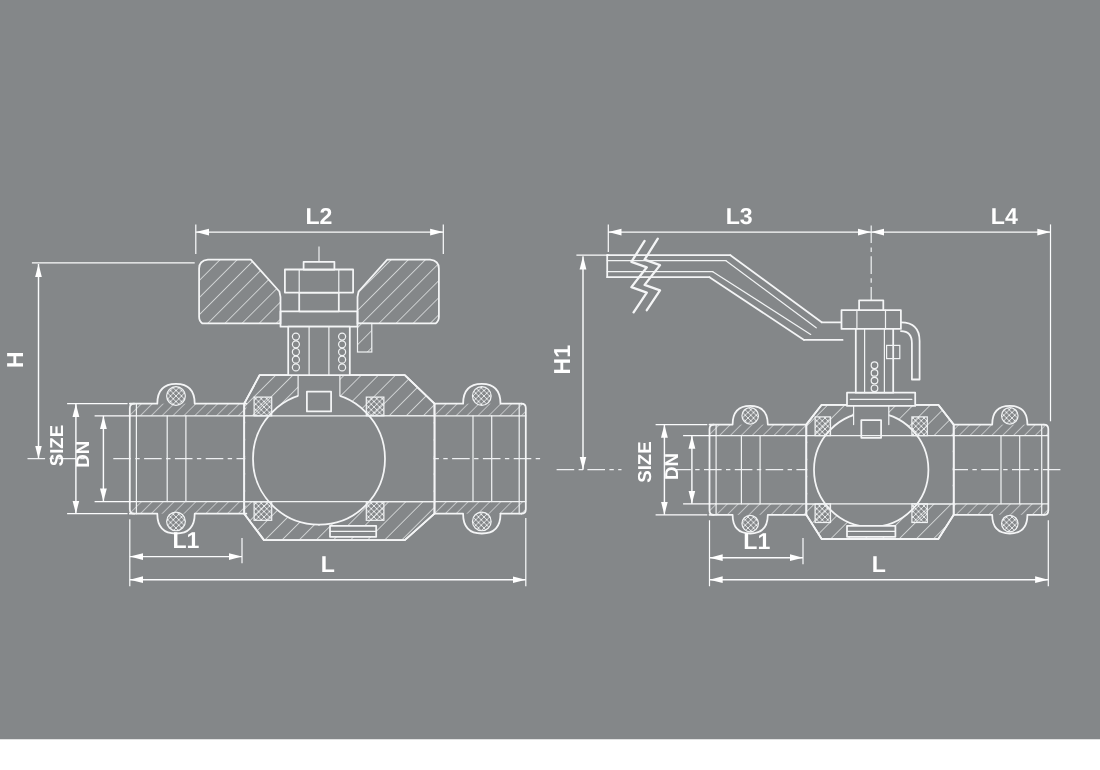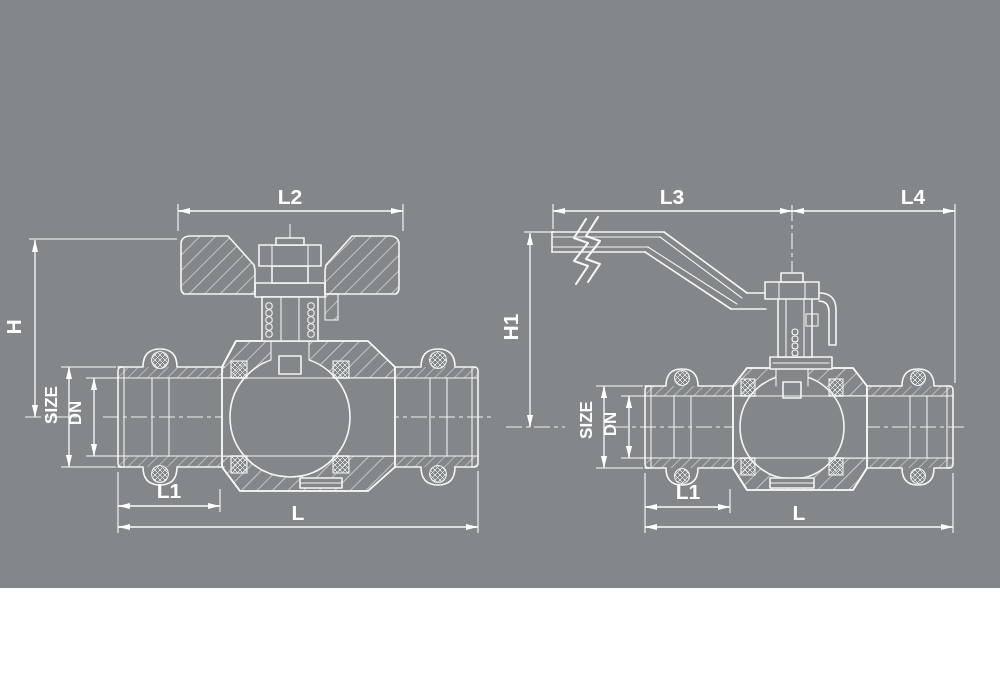--- a/index.html
+++ b/index.html
@@ -1,17 +1,17 @@
 <!DOCTYPE html>
 <html><head>
 <meta charset="utf-8">
 <style>
   html,body{margin:0;padding:0;}
   body{font-family:"Liberation Sans", sans-serif;}
-  .stage{width:1000px;height:588px;position:relative;overflow:hidden;text-align:center;}
+  .stage{width:1000px;height:672px;position:relative;overflow:hidden;text-align:center;}
   svg{display:block;}
   .ol{stroke:#f4f5f6;stroke-width:1.6;fill:none;stroke-linejoin:round;stroke-linecap:round;}
   .olf{stroke:#f4f5f6;stroke-width:1.6;fill:#848789;stroke-linejoin:round;}
   .thin{stroke:#f1f3f4;stroke-width:1.1;fill:none;stroke-linecap:round;}
   .hatchfill{fill:url(#h1);}
   .wallfill{fill:url(#h2);}
   .xhfill{fill:url(#xh);}
   .bgfill{fill:#848789;stroke:none;}
   .cl{stroke:#eef0f2;stroke-width:1.1;fill:none;stroke-dasharray:16 4 4 4;}
   .dim{stroke:#fbfcfd;stroke-width:1.3;fill:none;}

